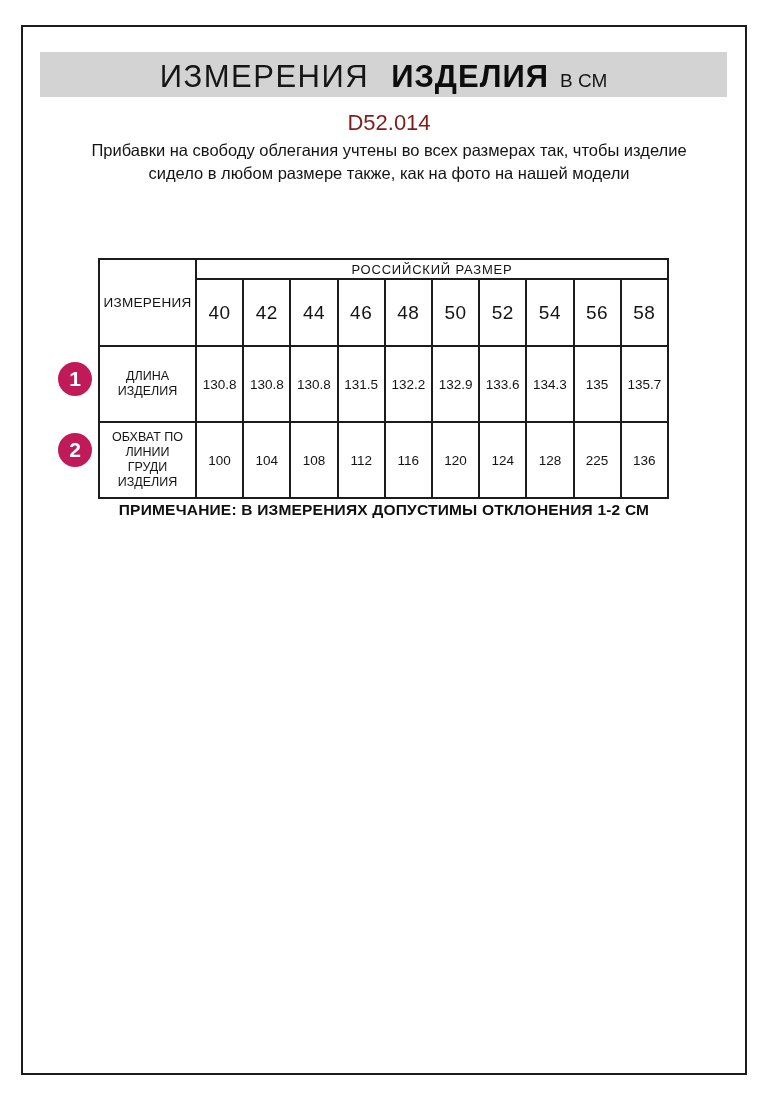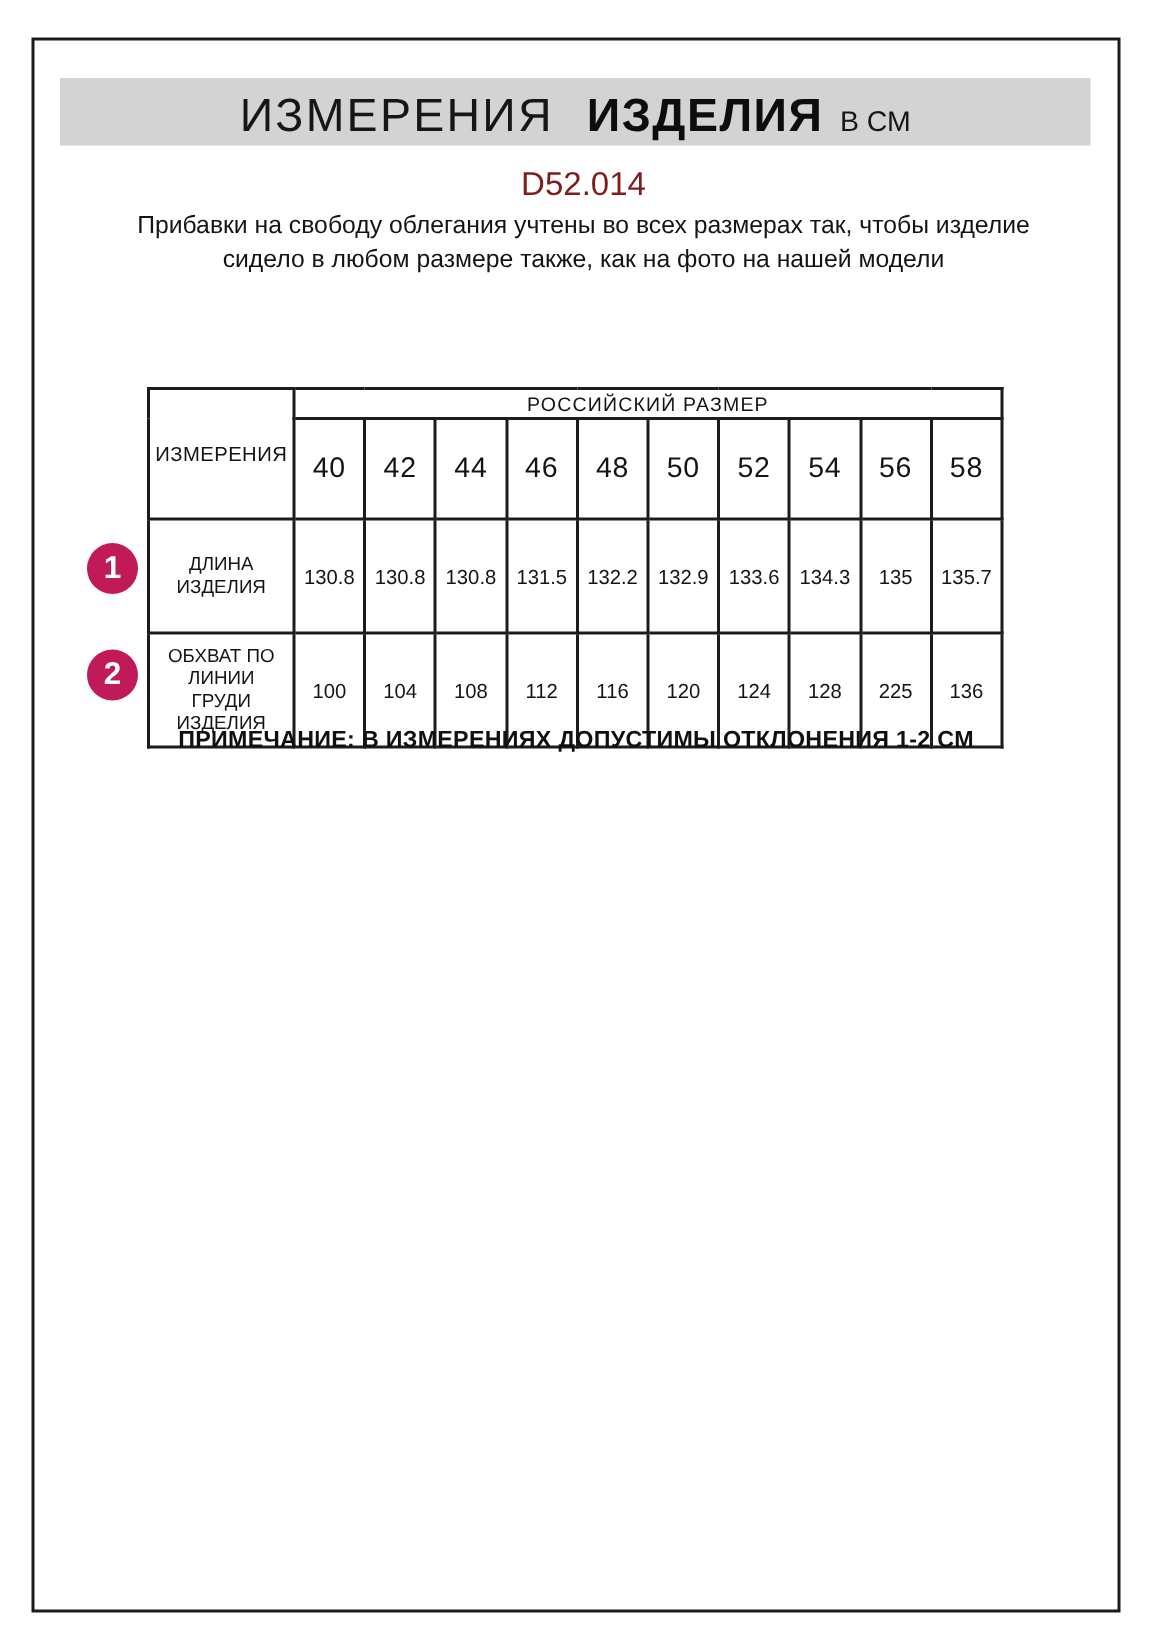--- a/index.html
+++ b/index.html
@@ -116,21 +116,21 @@
     font-size: 21px;
     font-weight: 700;
     display: flex;
     align-items: center;
     justify-content: center;
   }
   .marker-1 { top: 362px; }
   .marker-2 { top: 433px; }
   .note {
     position: absolute;
-    left: 0; top: 485px;
+    left: 0; top: 501px;
     width: 768px;
     text-align: center;
     font-size: 15.5px;
     font-weight: 700;
     letter-spacing: 0.2px;
     color: #101010;
   }
 </style>
 </head>
 <body>

